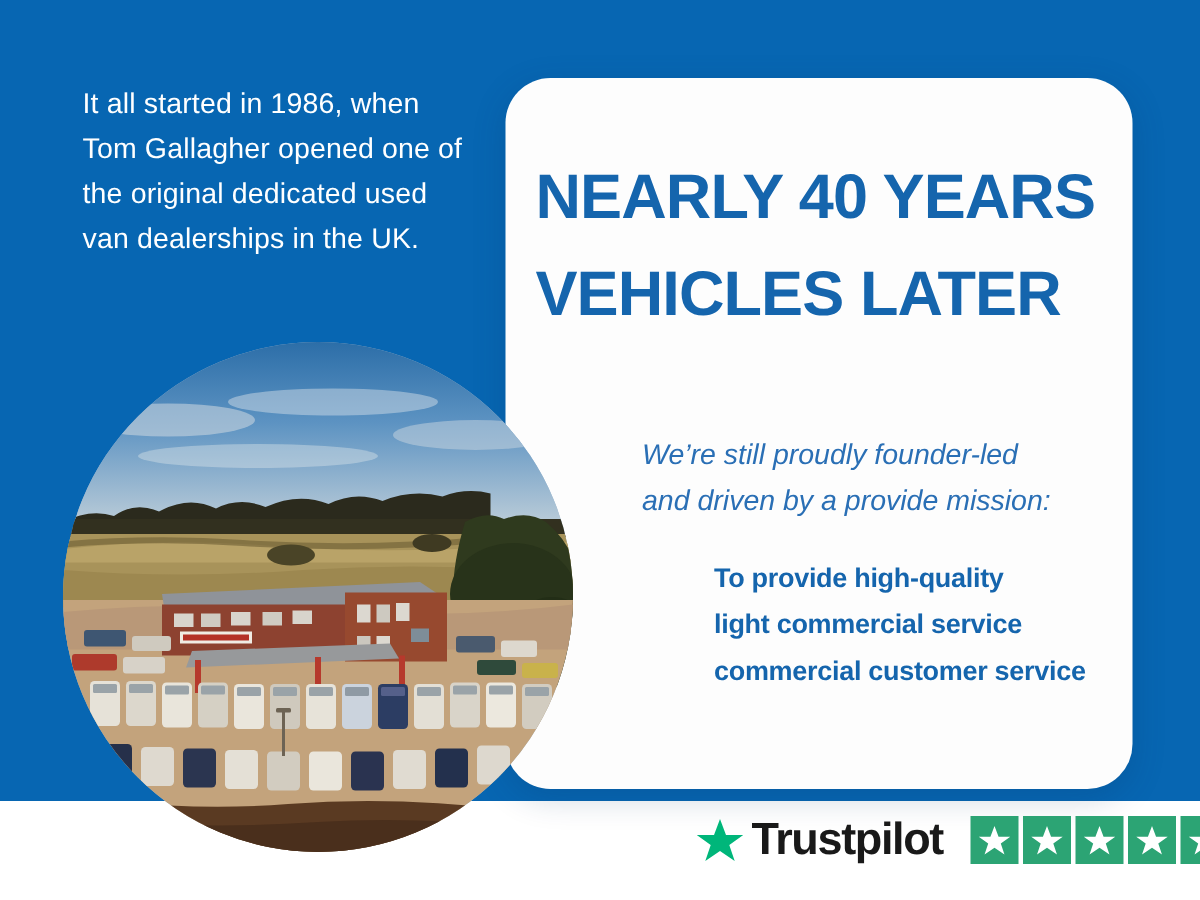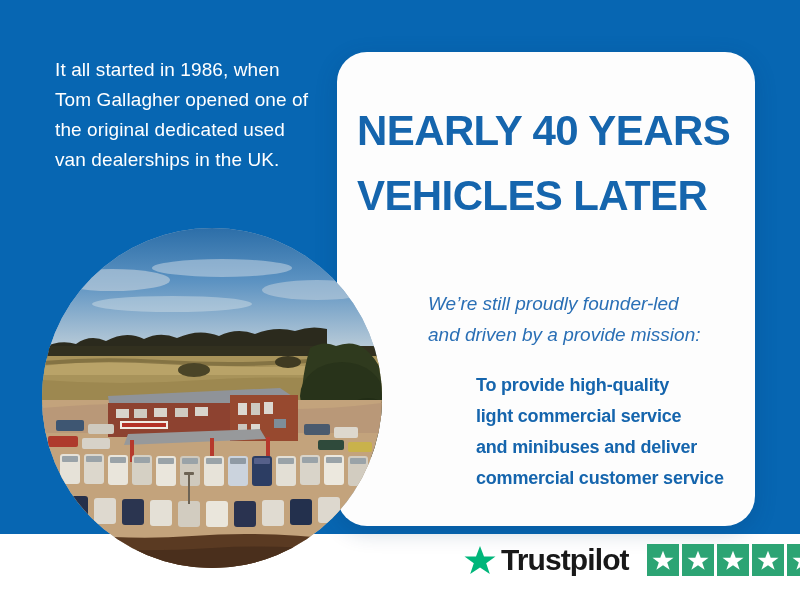--- a/index.html
+++ b/index.html
@@ -171,21 +171,20 @@
   </div>
 
   <div class="subcopy">
     <span class="sc-line">We’re still proudly founder-led</span>
     <span class="sc-line">and driven by a provide mission:</span>
   </div>
 
   <div class="mission">
     <span class="ms-line">To provide high-quality</span>
     <span class="ms-line">light commercial service</span>
-    <span class="ms-line">and minibuses and deliver</span>
     <span class="ms-line">commercial customer service</span>
   </div>
 
   <div class="photo-circle">
     <svg class="photo-svg" viewBox="0 0 340 340" xmlns="http://www.w3.org/2000/svg">
       <defs>
         <linearGradient id="skyGrad" x1="0" y1="0" x2="0" y2="1">
           <stop offset="0%" stop-color="#2c6ea8"></stop>
           <stop offset="45%" stop-color="#5d93c2"></stop>
           <stop offset="100%" stop-color="#b9cbd8"></stop>

